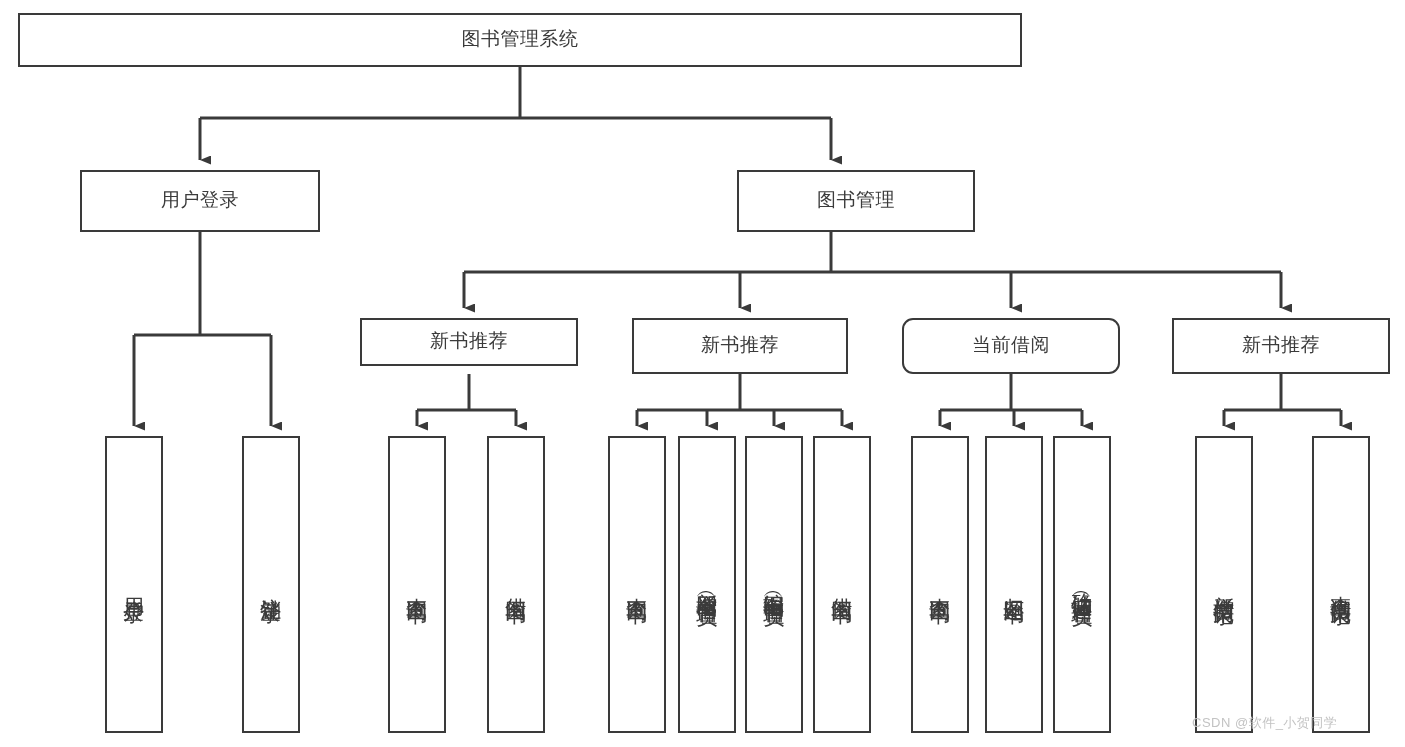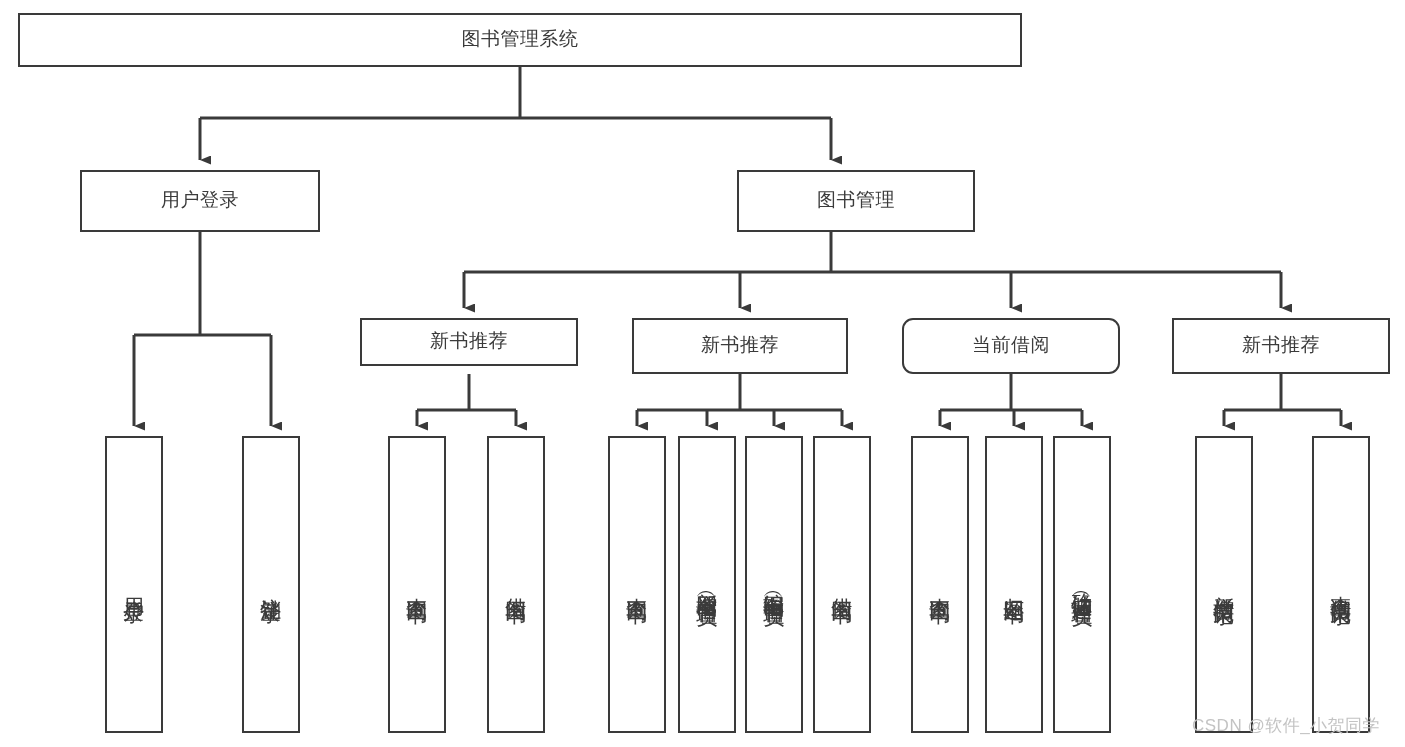--- a/index.html
+++ b/index.html
@@ -58,21 +58,21 @@
     text-orientation: upright;
     font-size: 21px;
     line-height: 1.02;
     letter-spacing: 2px;
     white-space: nowrap;
     max-height: 100%;
   }
   .watermark {
     position: absolute;
     color: #c3c3c3;
-    font-size: 17px;
+    font-size: 13px;
     white-space: nowrap;
     letter-spacing: 0.5px;
   }
 </style>
 </head>
 <body>
 
 <div id="canvas">
 
   <svg id="wires" viewBox="0 0 1405 747" width="1405" height="747" xmlns="http://www.w3.org/2000/svg">

